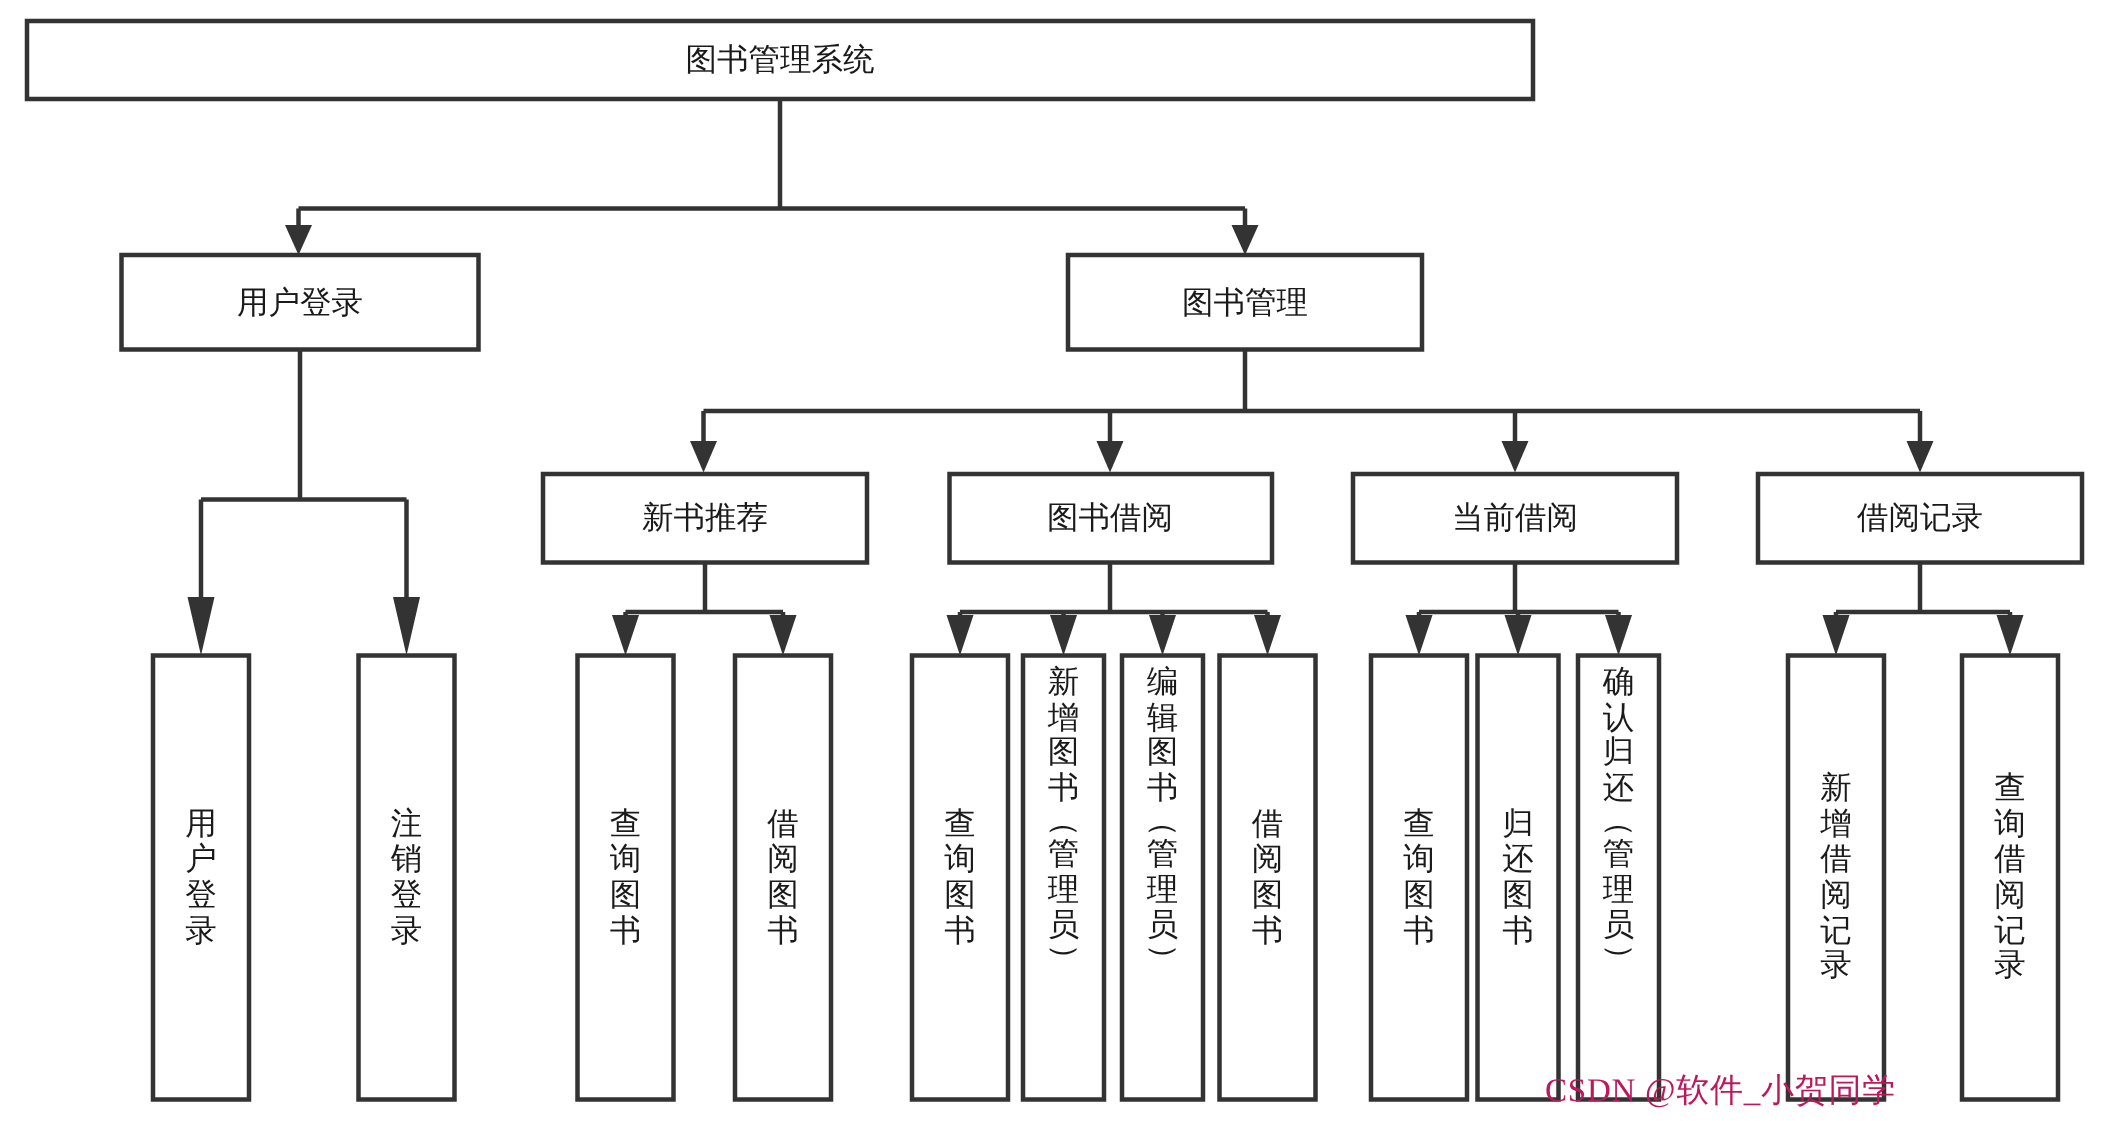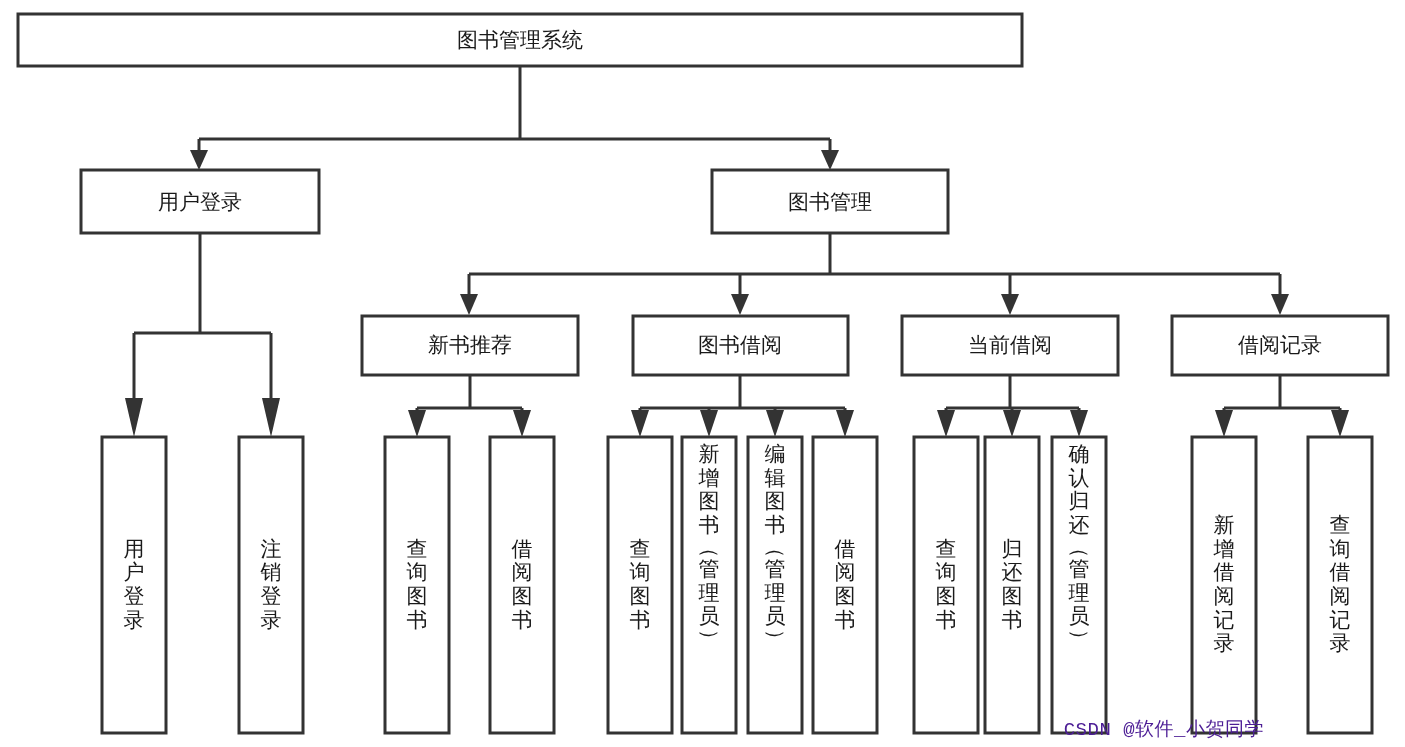--- a/index.html
+++ b/index.html
@@ -71,23 +71,23 @@
   }
   .leaf-label span.rot {
     display: block;
     transform: rotate(90deg);
     line-height: 1;
   }
   .watermark {
     position: absolute;
     right: 8px;
     bottom: 5px;
-    font-family: Liberation Mono, monospace;
-    font-size: 19px;
-    color: #4c1d95;
+    font-family: Liberation Serif, serif;
+    font-size: 22px;
+    color: #be185d;
     letter-spacing: 0.5px;
     white-space: nowrap;
     user-select: none;
   }
 </style>
 </head>
 <body>
 
 <div id="diagram-root">
 

